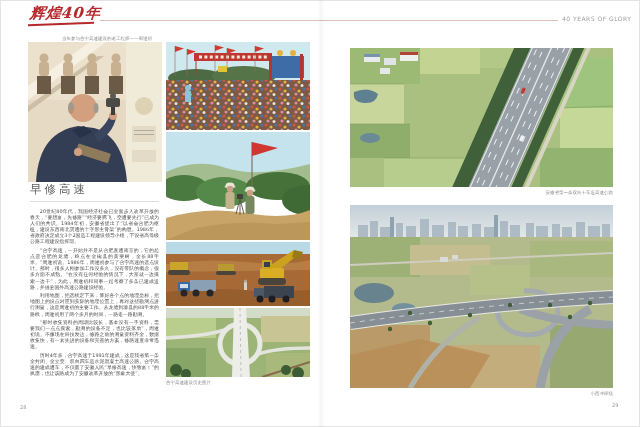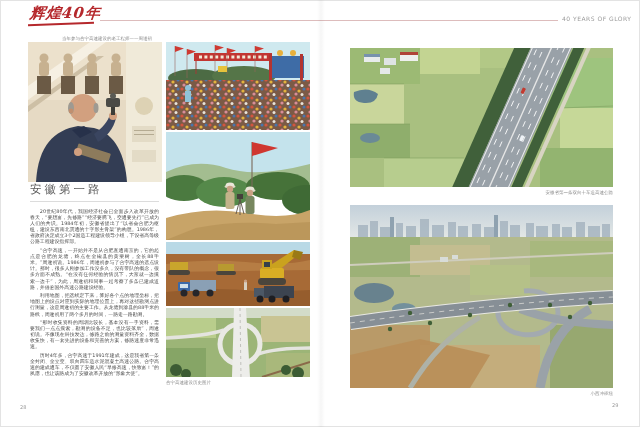--- a/index.html
+++ b/index.html
@@ -208,21 +208,21 @@
       <circle cx="10" cy="62" r="6" fill="#3c5c34"></circle>
         <circle cx="20" cy="66" r="5" fill="#3c5c34"></circle>
       <circle cx="120" cy="62" r="5" fill="#3c5c34"></circle>
         <circle cx="132" cy="65" r="6" fill="#3c5c34"></circle>
     </svg>
   </div>
 
   <div class="cap" style="left:166px;top:380px;">合宁高速建设历史图片</div>
 
   <div class="article">
-    <h1>安徽第一路</h1>
+    <h1>早修高速</h1>
     <div class="rule"></div>
     <p>20世纪80年代，我国经济社会已全面步入改革开放的春天，“要想富，先修路”“经济要腾飞，交通要先行”已成为人们的共识。1984年初，安徽省提出了“以省会合肥为枢纽，建设东西南北贯通的十字形主骨架”的构想。1986年，省政府决定成立3个2国道工程建设领导小组，下设省高等级公路工程建设指挥部。</p>
     <p>“合宁高速，一开始并不是从合肥直通南京的，它的起点是合肥的龙塘，终点在全椒县的黄栗树，全长88千米。”周遂初说。1986年，周遂初参与了合宁高速的选点设计。那时，很多人刚参加工作没多久，没有带队的概念，很多方面不成熟。“在没有任何经验的情况下，大家就一边摸索一边干”，为此，周遂初和同事一起考察了多条已建成道路，并借鉴国外高速公路建设经验。</p>
     <p>利用地图，把选线定下来，算好各个点的地理坐标，把地图上的设点对应到实际的地理位置上，再对这些勘测点进行测量，这是周遂初的主要工作。从龙塘到滁县的88千米的路线，周遂初用了两个多月的时间，一路走一路勘测。</p>
     <p>“那时收集资料的周期比较长，基本没有一手资料，需要我们一点点摸索，勘测的设备不足，也比较落后”，周遂初说。不像现在科技发达，修路之前的测量资料齐全，数据收集快，有一套先进的设备和完善的方案，修路速度非常迅速。</p>
     <p>历时4年多，合宁高速于1991年建成，这是我省第一条全封闭、全立交、双向四车道水泥混凝土高速公路。合宁高速的建成通车，不仅圆了安徽人民“早修高速，快致富！”的夙愿，也让该路成为了安徽改革开放的“形象大使”。</p>
   </div>
 
   <div class="pagenum" style="left:20px;top:404px;">28</div>
 

